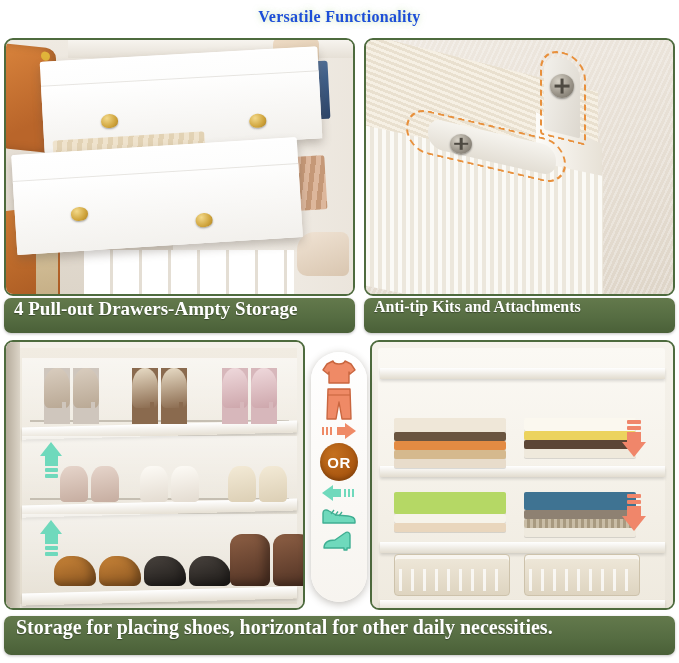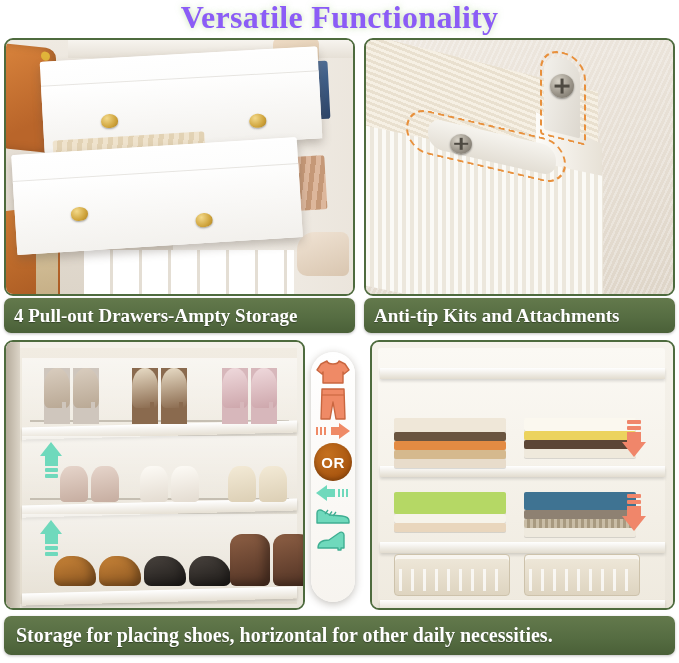--- a/index.html
+++ b/index.html
@@ -13,42 +13,42 @@
 
   
   .title-bar {
     height: 34px;
     display: flex; align-items: center; justify-content: center;
     background: #ffffff;
   }
   .title-text {
     font-family: "Liberation Serif", serif;
     font-weight: bold;
-    font-size: 32px;
-    color: #8b5cf6;
+    font-size: 16px;
+    color: #1d4ed8;
     letter-spacing: 0.3px;
     text-shadow: 0 0 6px rgba(150,200,110,.55), 0 1px 0 rgba(255,255,255,.8);
   }
 
   
   .panel {
     position: absolute;
     border: 2px solid #4e6b3e;
     border-radius: 9px;
     overflow: hidden;
     background: #e9e3d8;
   }
   .photo { position: absolute; inset: 0; overflow: hidden; }
 
   
   .caption {
     position: absolute;
     background: linear-gradient(180deg,#63794c 0%,#566d42 55%,#4a6038 100%);
     border-radius: 7px;
-    display: flex; align-items: center;
+    display: flex; align-items: flex-start;
     box-shadow: 0 1px 3px rgba(0,0,0,.25);
   }
   .caption span {
     color: #ffffff;
     font-family: "Liberation Serif", serif;
     font-weight: bold;
     white-space: nowrap;
     text-shadow: 0 1px 1px rgba(0,0,0,.35);
   }
 
@@ -134,21 +134,21 @@
   #sc2 { left:84px; top:94px; width:22px; height:20px; }
   .dash-v { position:absolute; left:174px; top:12px; width:46px; height:88px;
     border:2px dashed #e8903c; border-radius:22px 22px 3px 3px; transform:skewY(14deg); }
   .dash-h { position:absolute; left:40px; top:84px; width:160px; height:44px;
     border:2px dashed #e8903c; border-radius:22px; transform:skewY(13deg); }
 
   
   #cap1 { left:4px; top:298px; width:351px; height:35px; padding-left:10px; }
   #cap1 span { font-size:19px; }
   #cap2 { left:364px; top:298px; width:311px; height:35px; padding-left:10px; }
-  #cap2 span { font-size:19px; }
+  #cap2 span { font-size:16px; }
 
   
   #p-shoes { left:4px; top:340px; width:301px; height:270px; }
   .sr-bg { position:absolute; inset:0; background:linear-gradient(180deg,#f4f1ea,#e9e4da); }
   .sr-side { position:absolute; left:0; top:0; width:14px; height:100%;
     background:linear-gradient(90deg,#b6ac9c,#dcd5c8); }
   .sr-back { position:absolute; left:14px; top:6px; right:6px; bottom:4px;
     background:linear-gradient(180deg,#f1ece2,#e2dbcd); }
   .shelf { position:absolute; left:16px; right:6px; height:78px;
     background:linear-gradient(180deg,rgba(255,255,255,.55),rgba(255,255,255,.15)); }
@@ -191,21 +191,21 @@
     background:repeating-linear-gradient(90deg,rgba(255,255,255,.75) 0 3px,rgba(0,0,0,0) 3px 12px); }
   .arrow-dn { position:absolute; width:24px; }
   .arrow-dn .seg { width:14px; height:4px; margin:0 auto 2px; background:#f0866a; border-radius:1px; }
   .arrow-dn .stem { width:14px; height:10px; margin:0 auto; background:#f0866a; }
   .arrow-dn .head { width:0;height:0; margin:0 auto;
     border-left:12px solid transparent; border-right:12px solid transparent;
     border-top:15px solid #f0866a; }
 
   
   #or-badge {
-    position:absolute; left:311px; top:352px; width:44px; height:250px;
+    position:absolute; left:311px; top:352px; width:56px; height:250px;
     background:linear-gradient(180deg,#ffffff,#f7f4ef);
     border-radius:28px;
     box-shadow:0 2px 8px rgba(70,60,45,.33);
     display:flex; flex-direction:column; align-items:center;
     padding-top:6px; gap:1px; z-index:5;
   }
   .ic { display:block; }
   .or-circle {
     width:38px; height:38px; border-radius:50%;
     background:radial-gradient(circle at 36% 30%,#c4701f,#a8550f 70%);

